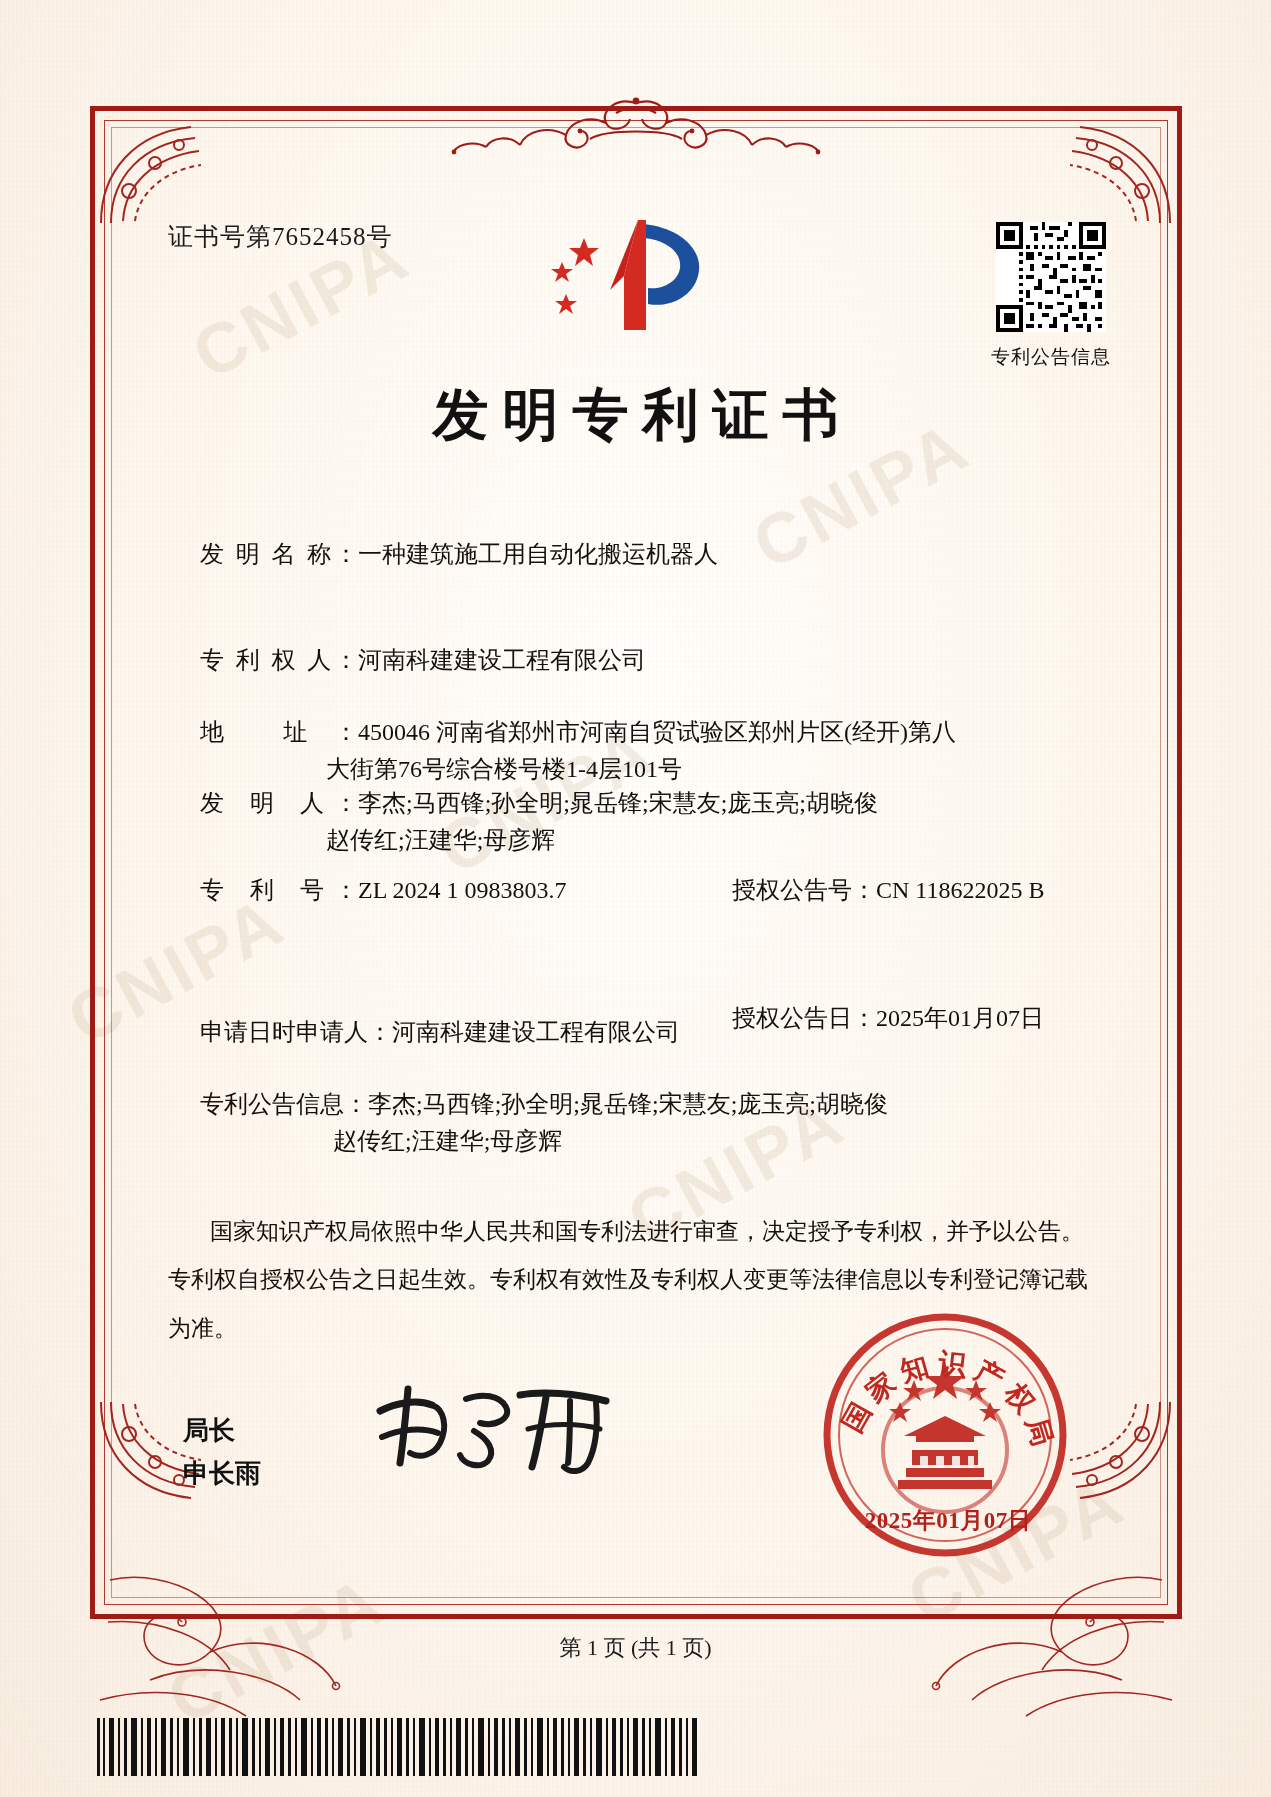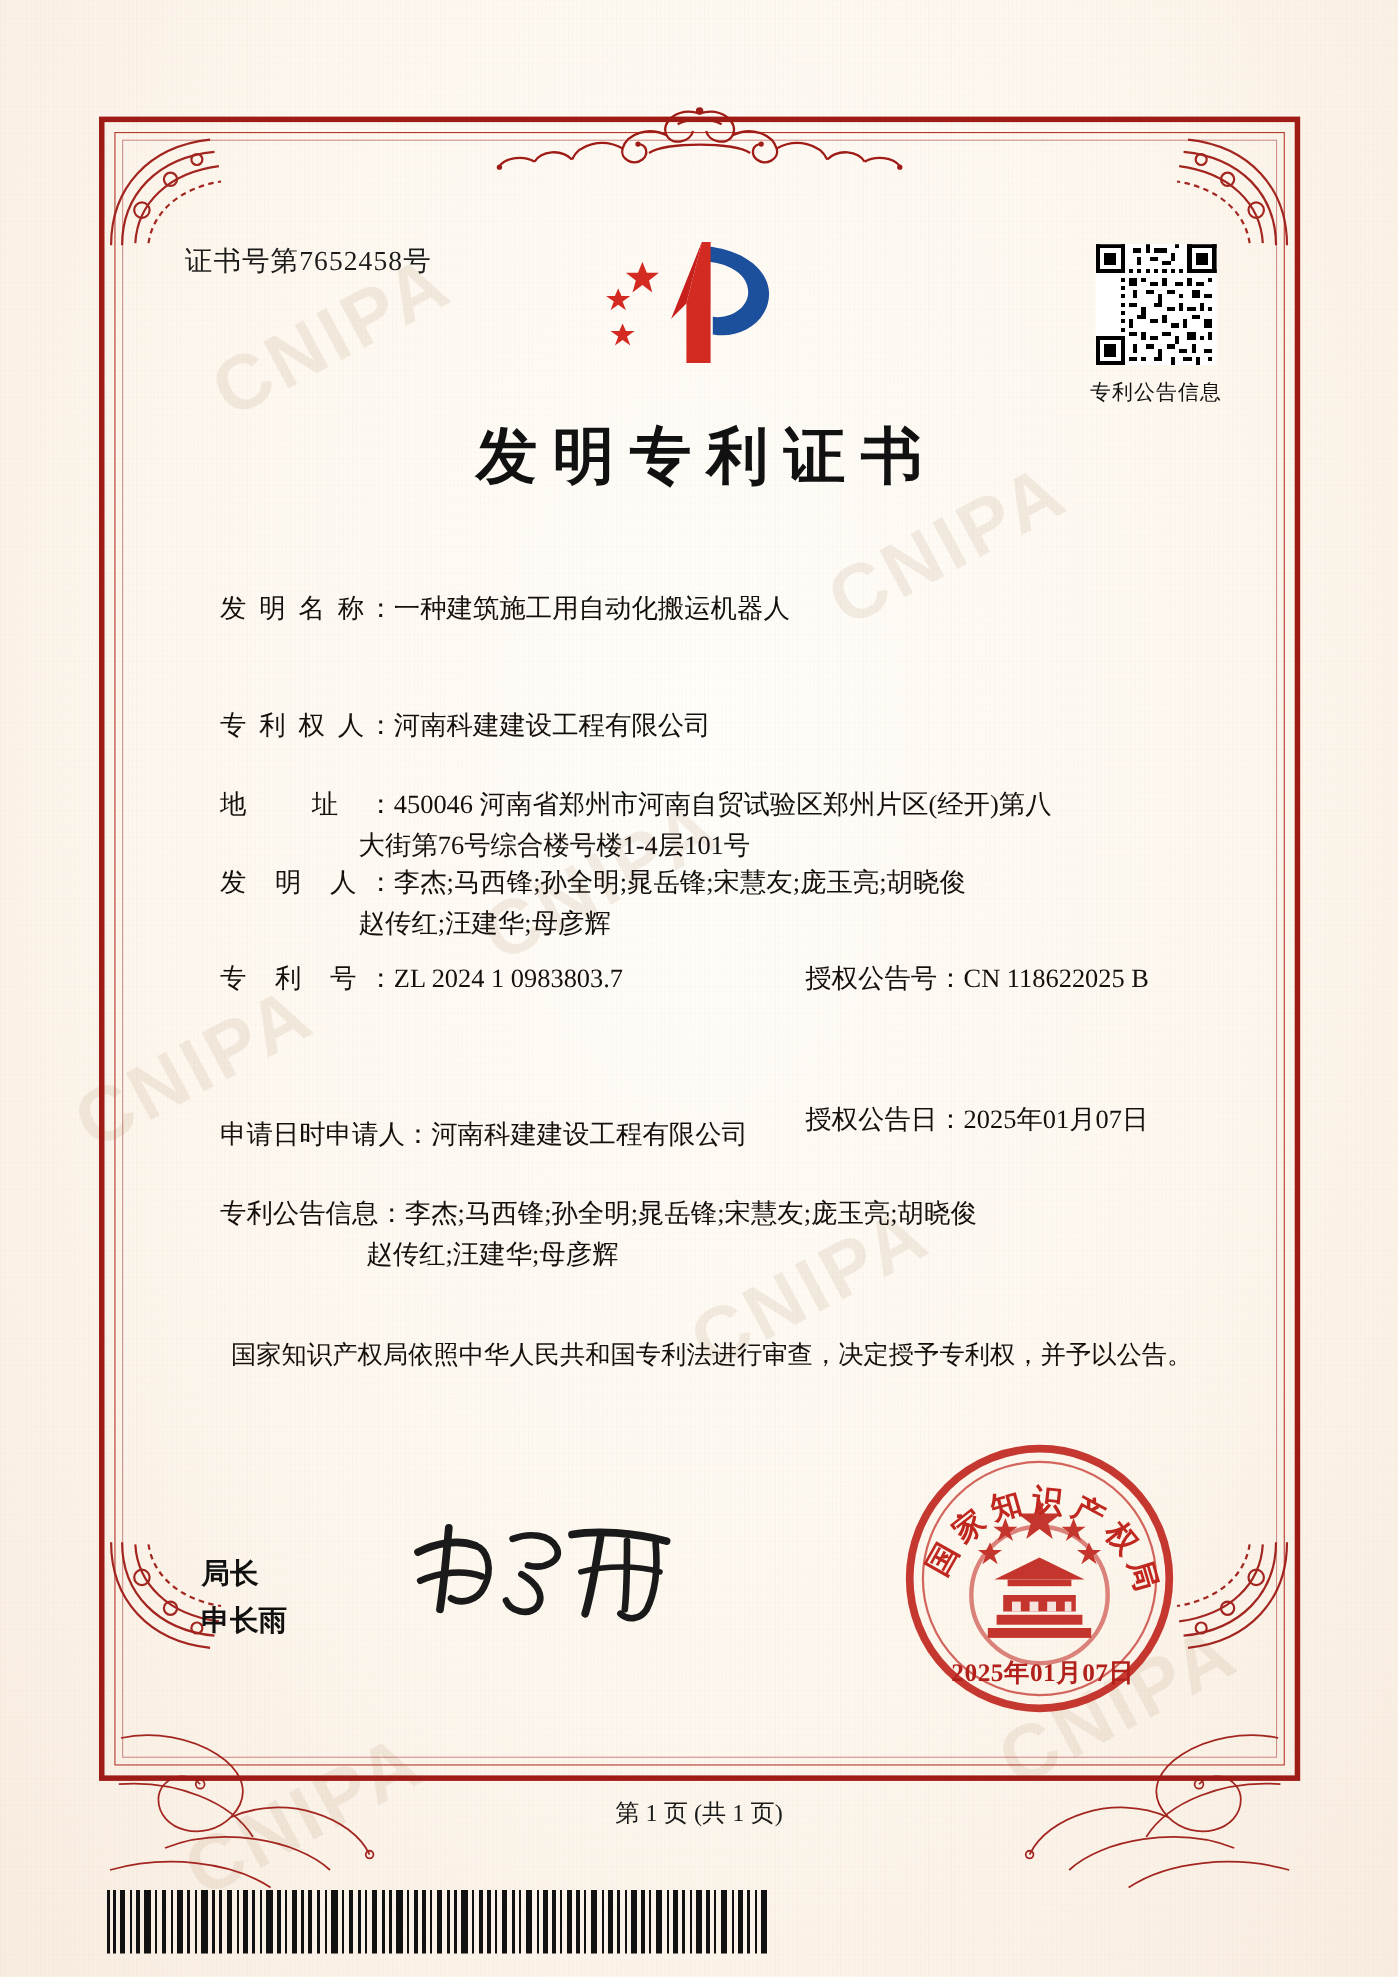--- a/index.html
+++ b/index.html
@@ -520,20 +520,21 @@
     <span class="flabel">申请日时申请人：</span><span class="fvalue">河南科建建设工程有限公司</span>
   </div>
 
   <div class="field" id="row-origin-inv">
     <span class="flabel">专利公告信息：</span><span class="fvalue">李杰;马西锋;孙全明;晁岳锋;宋慧友;庞玉亮;胡晓俊</span>
     <span class="indent-line2">赵传红;汪建华;母彦辉</span>
   </div>
 
   <div id="statement">
     <p class="p1">国家知识产权局依照中华人民共和国专利法进行审查，决定授予专利权，并予以公告。</p>
+    <p>专利权自授权公告之日起生效。专利权有效性及专利权人变更等法律信息以专利登记簿记载为准。</p>
   </div>
 
   <div id="sig-label">
     <div>局长</div>
     <div>申长雨</div>
   </div>
 
   <div id="signature-image">
     <svg viewBox="0 0 260 105" xmlns="http://www.w3.org/2000/svg">
       <g fill="none" stroke="#1a1a1a" stroke-linecap="round" stroke-linejoin="round">

